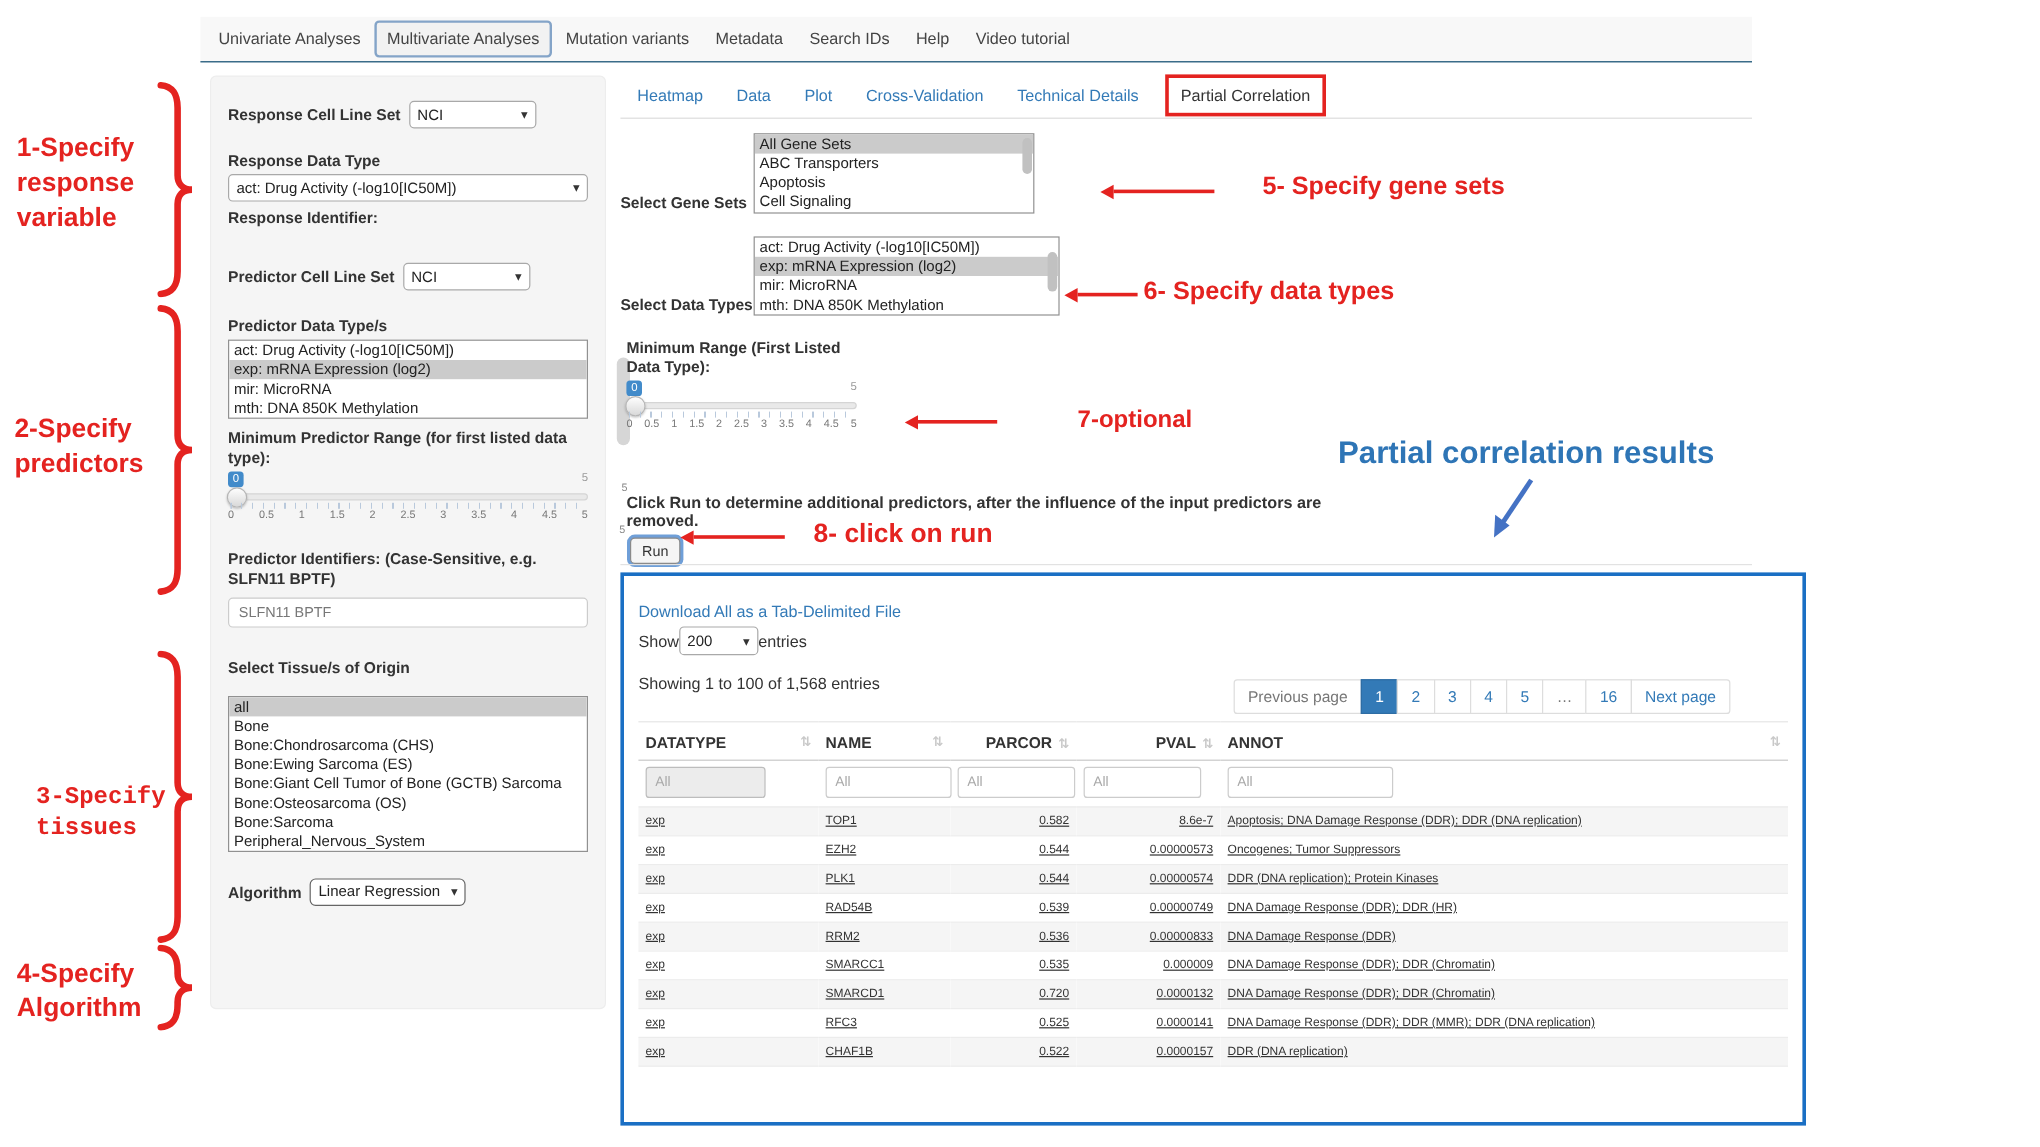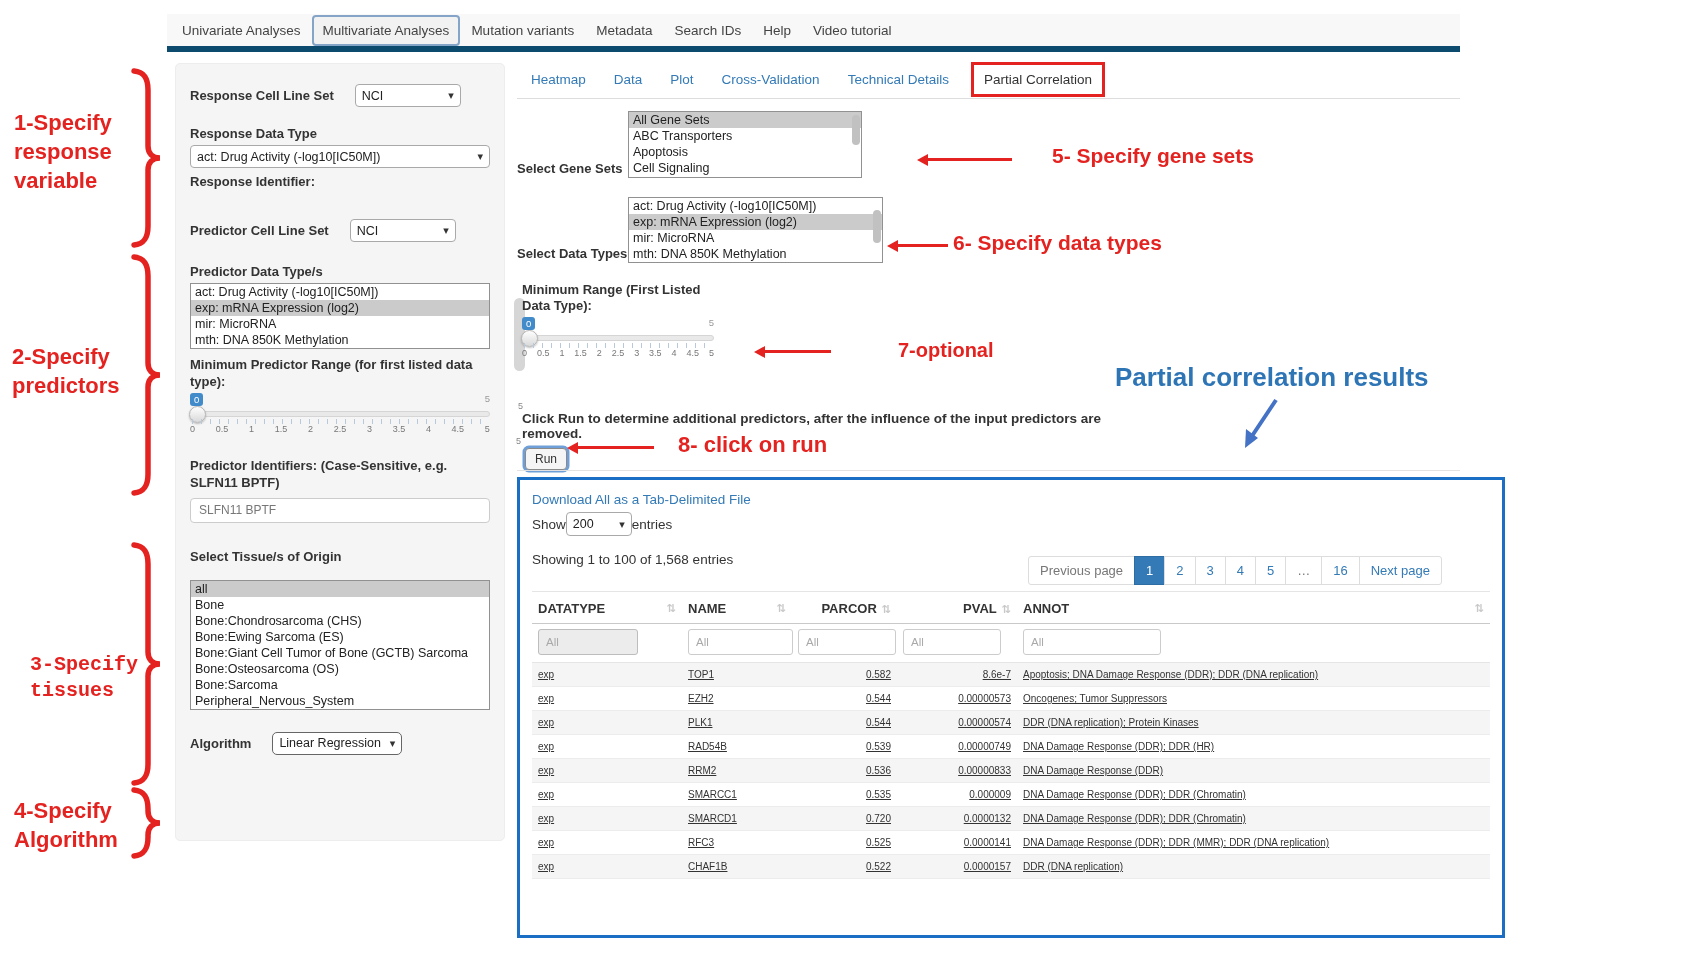--- a/index.html
+++ b/index.html
@@ -2,21 +2,21 @@
 <html><head>
 <meta charset="utf-8">
 <style>
   * { margin:0; padding:0; box-sizing:border-box; }
   html,body { background:#fff; }
   body { font-family:"Liberation Sans","DejaVu Sans",sans-serif; color:#333; }
   #canvas { position:relative; width:1700px; height:956px; background:#fff; overflow:hidden; }
 
   
   #topnav { position:absolute; left:167px; top:14px; width:1293px; height:38px;
-    background:#f8f8f8; border-bottom:6px solid #0c4a6e; display:flex; align-items:center; padding-left:4px; }
+    background:#f8f8f8; border-bottom:1px solid #0c4a6e; display:flex; align-items:center; padding-left:4px; }
   .nav-item { font-size:13.5px; color:#444; padding:8px 11px; cursor:default; white-space:nowrap; }
   .nav-item.active { border:2px solid #84a4c8; border-radius:4px; background:#f2f2f2; padding:6px 9px; }
 
   
   .red-note { position:absolute; color:#e42320; font-weight:bold; line-height:1.32; }
   #note1 { left:14px; top:108px; width:118px; font-size:22px; }
   #note2 { left:12px; top:342px; width:118px; font-size:22px; }
   #note3 { left:30px; top:652px; width:110px; font-size:20px;font-family:Liberation Mono, monospace; }
   #note4 { left:14px; top:796px; width:118px; font-size:22px; }
   #note5 { left:1052px; top:142px; font-size:21px; white-space:nowrap; }
@@ -36,21 +36,21 @@
   #arr7 { left:765px; top:350px; width:66px; }
   #arr8 { left:578px; top:446px; width:76px; }
 
   #results-title { position:absolute; left:1115px; top:362px; font-size:26px; font-weight:bold; color:#2e75b6; }
   #blue-arrow { position:absolute; left:1232px; top:396px; }
 
   
   #sidebar { position:absolute; left:175px; top:63px; width:330px; height:778px;
     background:#f5f5f5; border:1px solid #ededed; border-radius:5px; padding:20px 14px 0; }
   .lbl { font-size:13px; font-weight:bold; color:#333; }
-  .inline-row { display:flex; align-items:center; gap:21px;text-align:right; }
+  .inline-row { display:flex; align-items:center; gap:7px;text-align:right; }
   .fakeselect { background:#fff; border:1px solid #a9a9a9; border-radius:4px; height:23px;
     display:flex; align-items:center; justify-content:space-between; padding:0 6px; font-size:12.5px; color:#222; }
   .fakeselect .chev { color:#333; font-size:11px; margin-left:6px; }
   .sel-sm { width:106px; }
   .sel-full { width:100%; margin-top:4px; }
   .sel-alg { width:130px; border-color:#666; border-radius:5px; }
   .txt-input { width:100%; height:25px; background:#fff; border:1px solid #ccc; border-radius:4px;
     font-size:12px; color:#777; padding:0 8px; font-family:inherit; }
   .listbox { background:#fff; border:1px solid #919191; width:100%; overflow:hidden; position:relative; }
   .opt { font-size:12.5px; line-height:16px; padding:0 4px; white-space:nowrap; color:#222; }
@@ -104,21 +104,21 @@
     border-radius:4px; padding:3px 9px; box-shadow:0 0 0 2.5px #6f9fd8; margin-left:3px; font-family:inherit; }
   #divider { position:absolute; left:517px; top:470px; width:943px; border-top:1px solid #e2e2e2; }
 
   
   #stray-scroll { position:absolute; left:514px; top:298px; width:11px; height:73px; background:#d6d6d6; border-radius:6px; }
   .fragment-5 { position:absolute; font-size:9px; color:#888; }
   #frag-a { left:518px; top:401px; } #frag-b { left:516px; top:436px; }
 
   
   #results { position:absolute; left:517px; top:477px; width:988px; height:461px;
-    border:3px solid #1a6fc4; background:#fff; padding:12px 12px 0; }
+    border:3px solid #1a6fc4; background:#fff; padding:22px 12px 0; }
   #download-link { font-size:13.5px; color:#337ab7; }
   #show-row { margin-top:5px; display:flex; align-items:center; gap:0; font-size:13.5px; color:#333; }
   #page-size { width:66px; height:24px; }
   #meta-row { margin-top:8px; display:flex; justify-content:space-between; align-items:flex-start; }
   #showing { font-size:13.5px; color:#333; padding-top:8px; }
   #pagination { display:flex; margin-right:48px; margin-top:12px; }
   .pg { font-size:13px; color:#337ab7; border:1px solid #ddd; background:#fff; padding:6px 11px; margin-left:-1px; }
   .pg.prev { color:#777; border-radius:3px 0 0 3px; }
   .pg.next { border-radius:0 3px 3px 0; }
   .pg.active { background:#337ab7; border-color:#2e6da4; color:#fff; }

